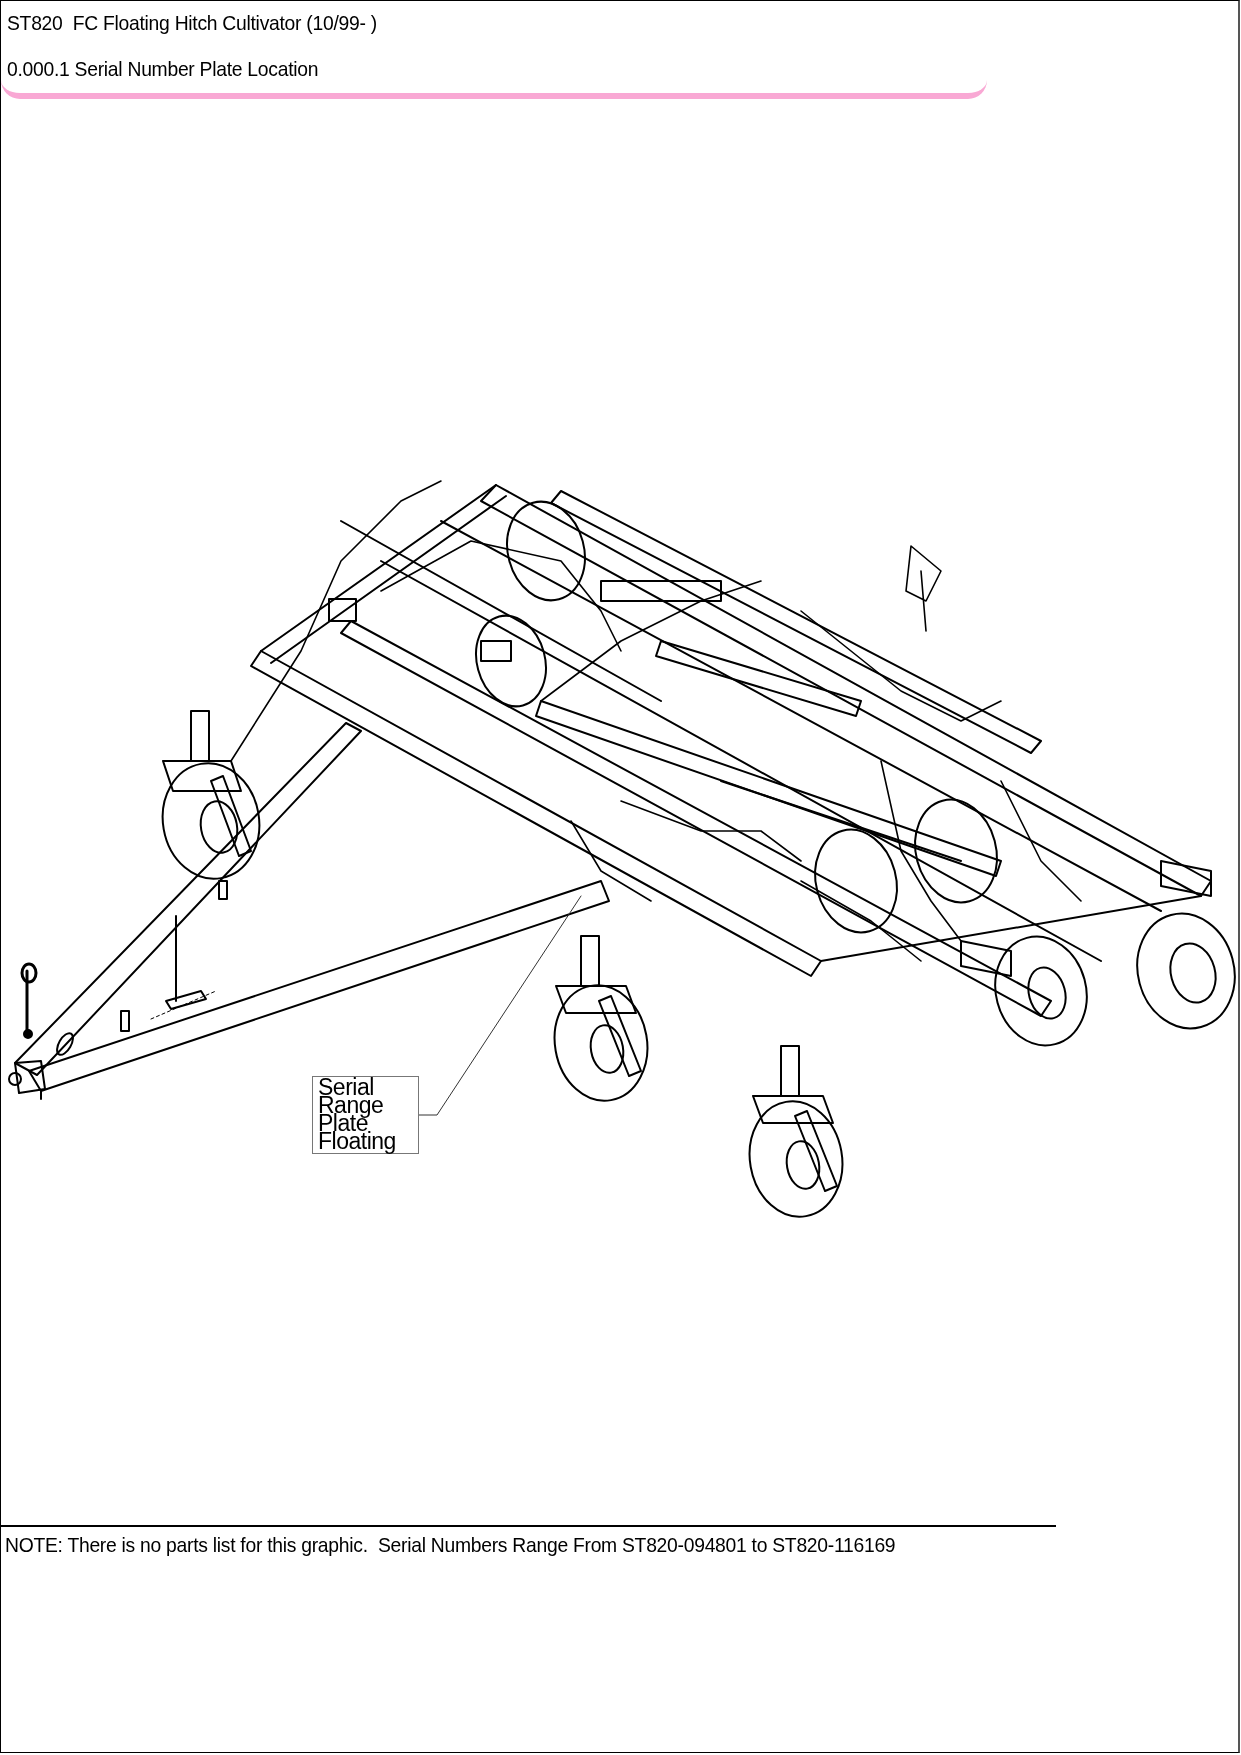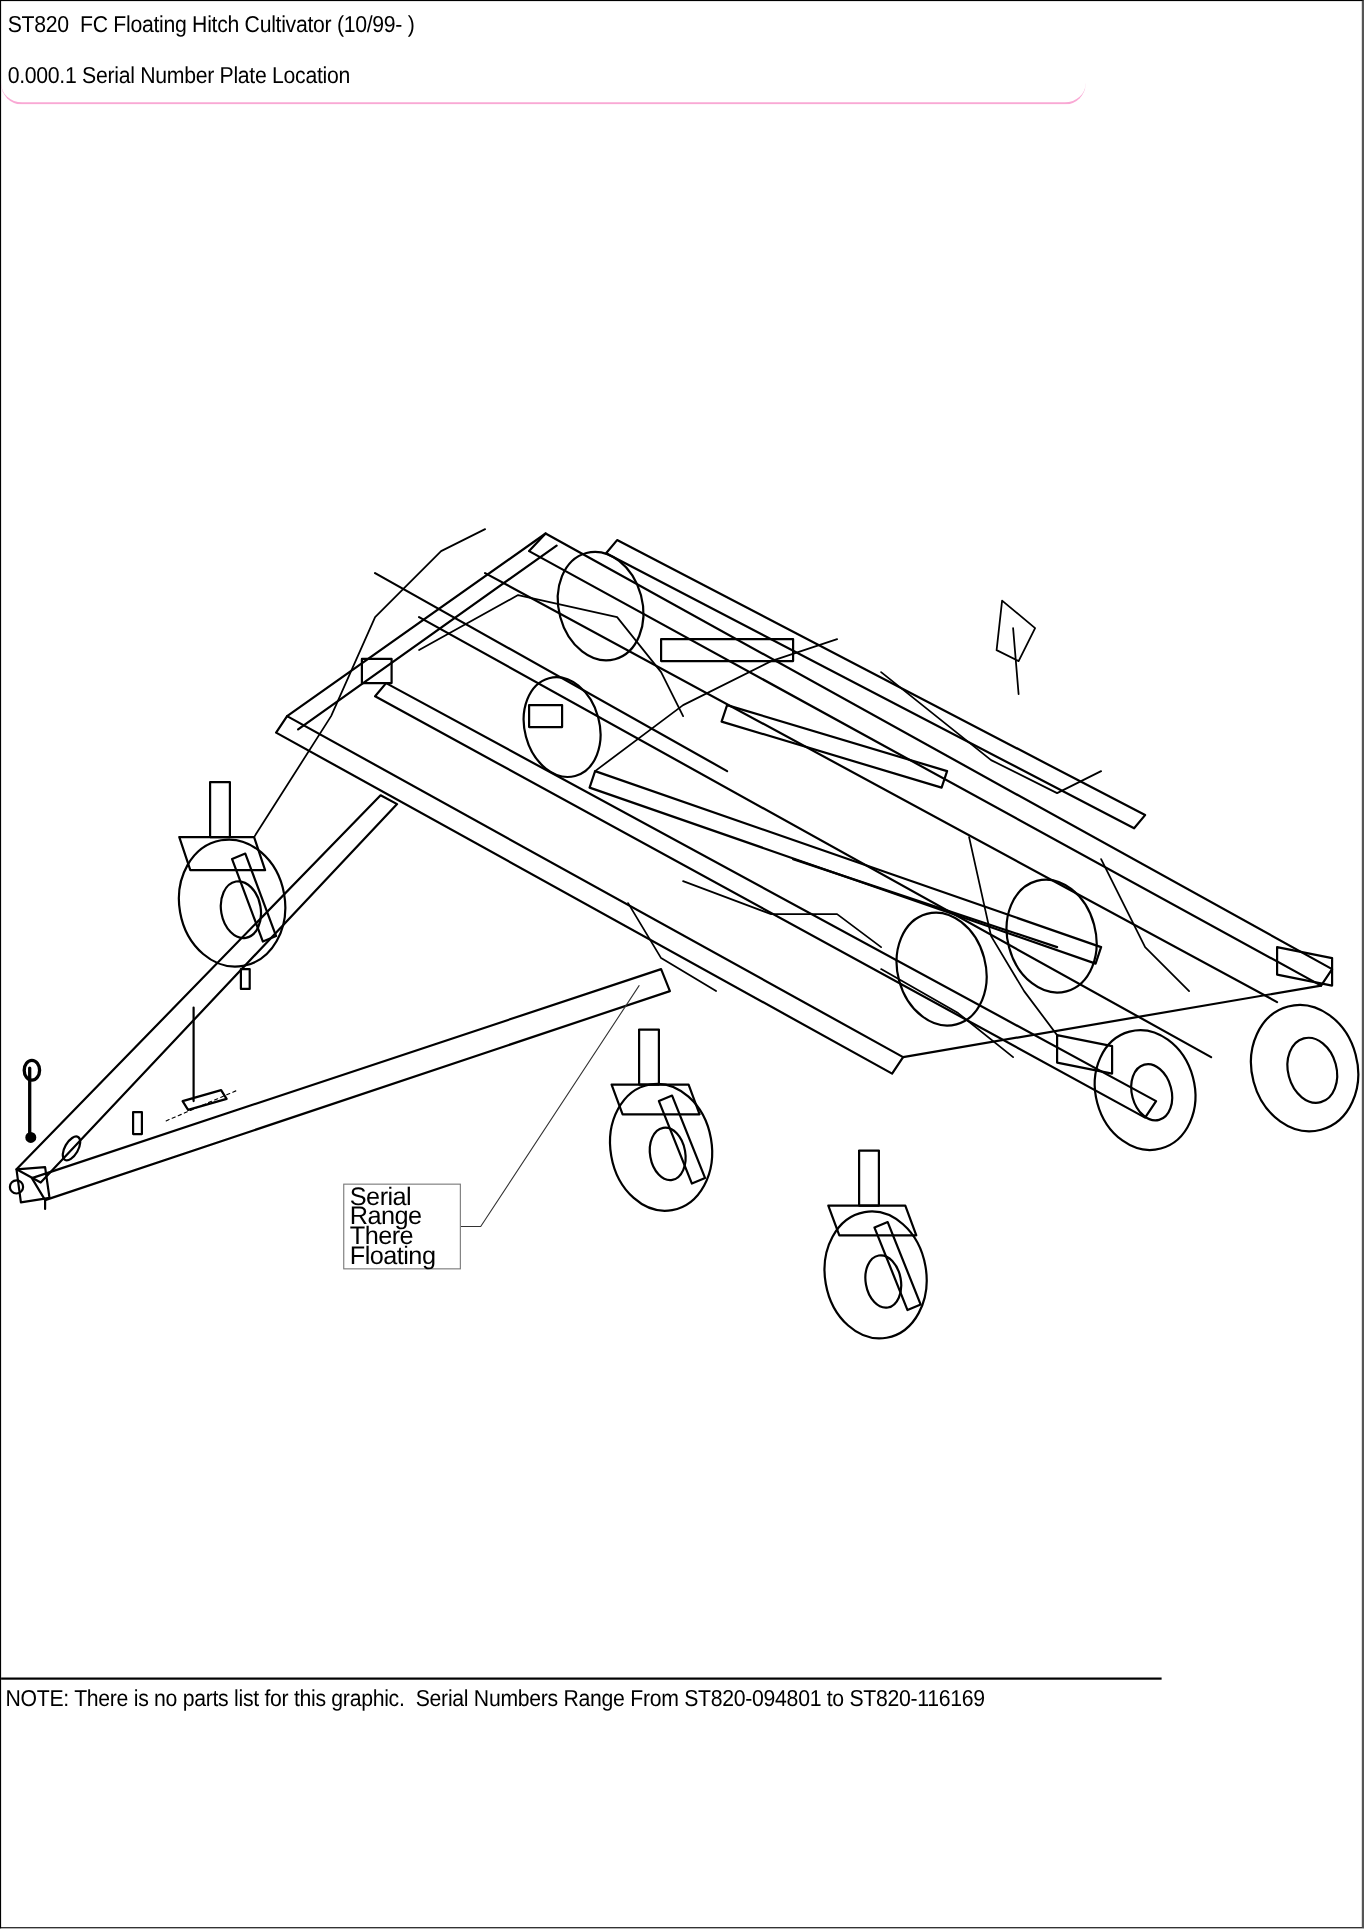--- a/index.html
+++ b/index.html
@@ -1,21 +1,21 @@
 <!DOCTYPE html>
 <html><head>
 <meta charset="utf-8">
 <style>
   html, body { margin:0; padding:0; background:#ffffff; }
   body { width:1241px; height:1755px; position:relative; overflow:hidden;
          font-family:"Liberation Sans", sans-serif; color:#000; }
   .page { position:absolute; left:0; top:0; width:1237px; height:1751px;
           border:1px solid #000; border-right:2px solid #555; box-sizing:content-box; }
   .header { position:absolute; left:0; top:0; width:986px; height:92px;
-            border-bottom:2px solid #f9a8d4;border-radius:19px; }
+            border-bottom:6px solid #f9a8d4;border-radius:19px; }
   .title { position:absolute; left:6px; top:10px; font-size:21px; letter-spacing:-0.3px;
            transform:scaleX(0.92); transform-origin:left; white-space:pre; }
   .subtitle { position:absolute; left:6px; top:56px; font-size:21px; letter-spacing:-0.3px;
               transform:scaleX(0.92); transform-origin:left; white-space:pre; }
   .drawing { position:absolute; left:0; top:94px; width:1237px; height:1510px; }
   .drawing svg { position:absolute; left:0; top:-94px; }
   .footer { position:absolute; left:0; top:1524px; width:1055px; height:147px;
             border-top:2px solid #000; }
   .note { position:absolute; left:4px; top:6px; font-size:21px; letter-spacing:-0.3px;
           transform:scaleX(0.92); transform-origin:left; white-space:pre; }
@@ -118,21 +118,21 @@
         <ellipse cx="545" cy="550" rx="38" ry="50" transform="rotate(-15 545 550)"></ellipse>
         <ellipse cx="510" cy="660" rx="34" ry="46" transform="rotate(-15 510 660)"></ellipse>
       </g>
 
       <path d="M418 1114 L436 1114 L580 895" stroke-width="1" stroke="#333"></path>
     </svg>
 
     <div class="callout" style="top:981px;">
       <span>Serial</span>
       <span>Range</span>
-      <span>There</span>
+      <span>Plate</span>
       <span>Floating</span>
     </div>
   </div>
 
   <div class="footer">
     <div class="note">NOTE: There is no parts list for this graphic.  Serial Numbers Range From ST820-094801 to ST820-116169</div>
   </div>
 
 </div>
 

